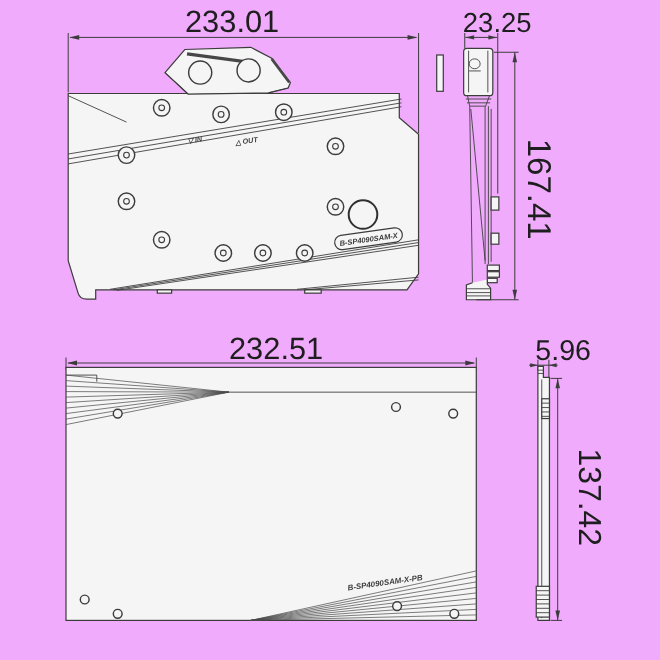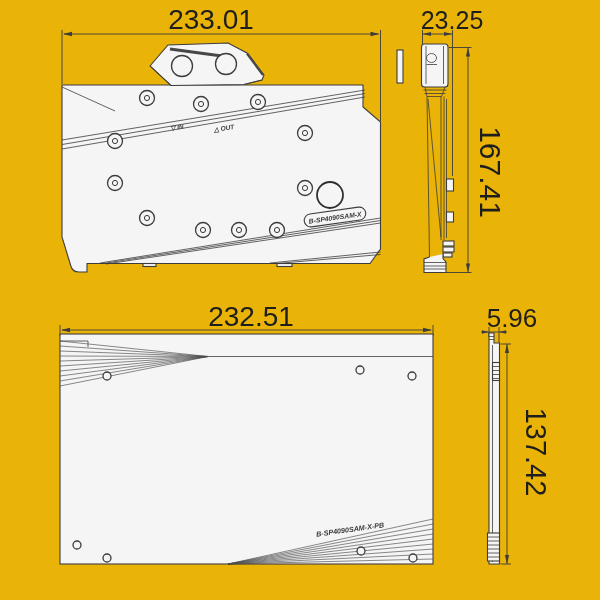--- a/index.html
+++ b/index.html
@@ -1,16 +1,16 @@
 <!DOCTYPE html>
 <html><head>
 <meta charset="utf-8">
 <style>
   html,body{margin:0;padding:0;background:#f5f5f5;}
-  .canvas{position:relative;width:600px;height:600px;background:#eab308;overflow:hidden;
+  .canvas{position:relative;width:600px;height:600px;background:#f0abfc;overflow:hidden;
           font-family:"Liberation Sans",sans-serif;text-decoration:underline;}
   svg{display:block;}
   .dim-text{fill:#1e1e1e;font-family:"Liberation Sans",sans-serif;}
   .tiny-text{fill:#3c3c3c;font-family:"Liberation Sans",sans-serif;font-style:italic;}
   .outline{fill:#f5f5f5;stroke:#3c3c3c;stroke-width:1.1;}
   .detail{stroke:#3c3c3c;stroke-width:0.8;fill:none;}
   .hatch{stroke:#4a4a4a;stroke-width:0.65;fill:none;}
   .dim{stroke:#3c3c3c;stroke-width:0.9;fill:none;}
   .arrow{fill:#3c3c3c;stroke:none;}
   .hole{fill:#f5f5f5;stroke:#3c3c3c;stroke-width:1.3;}

